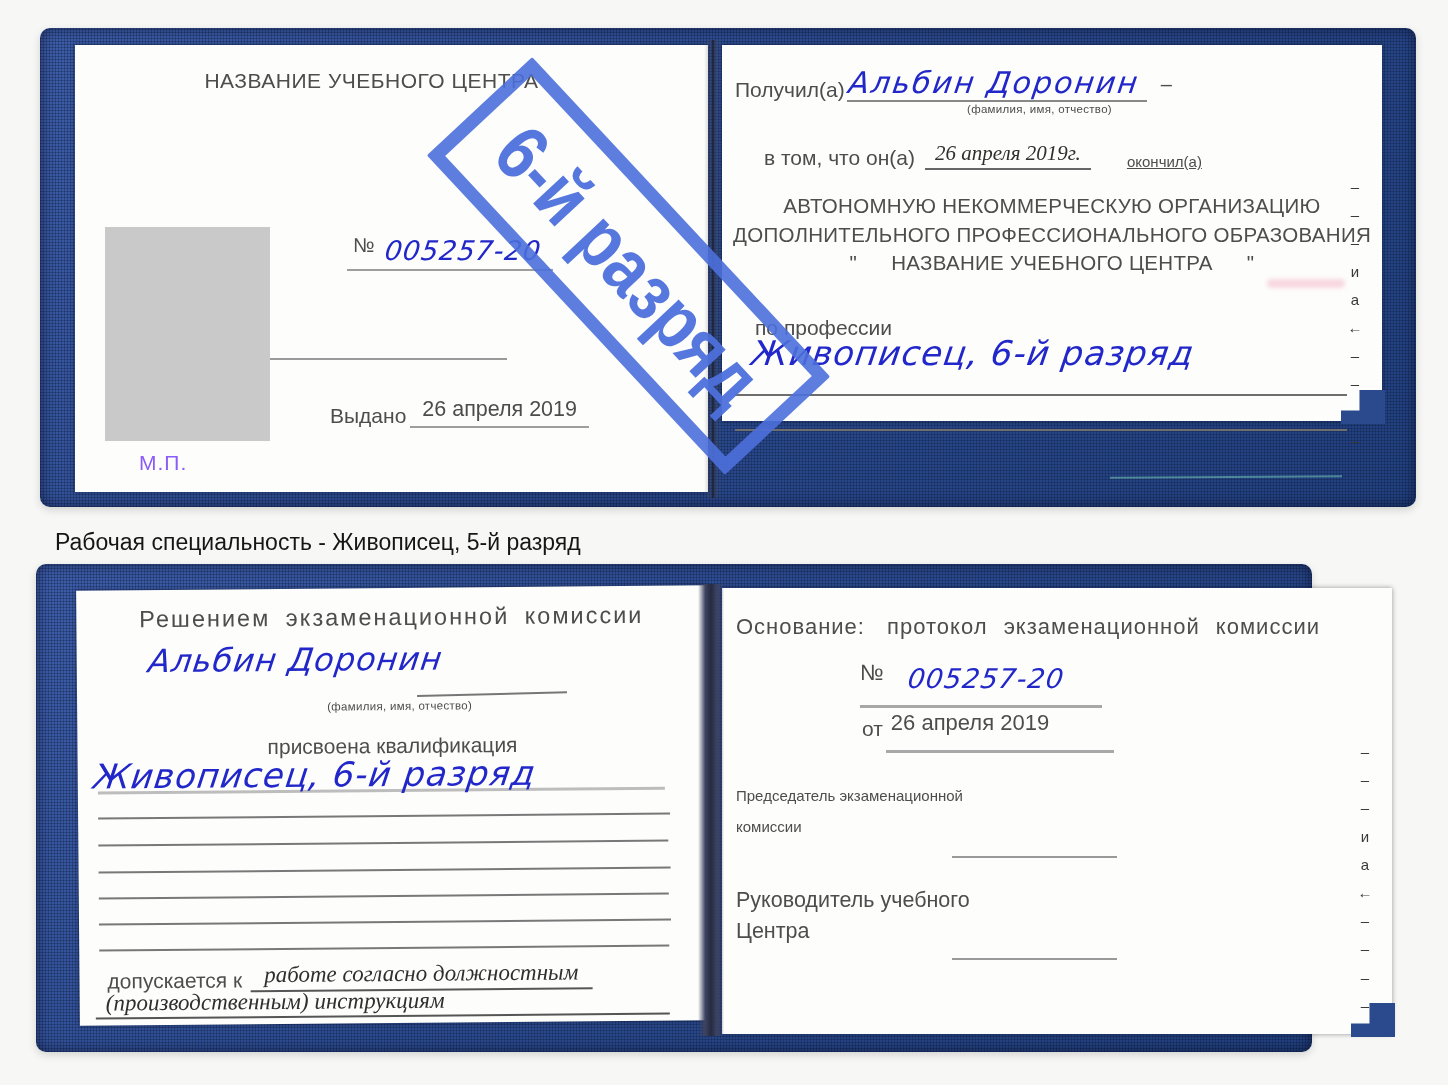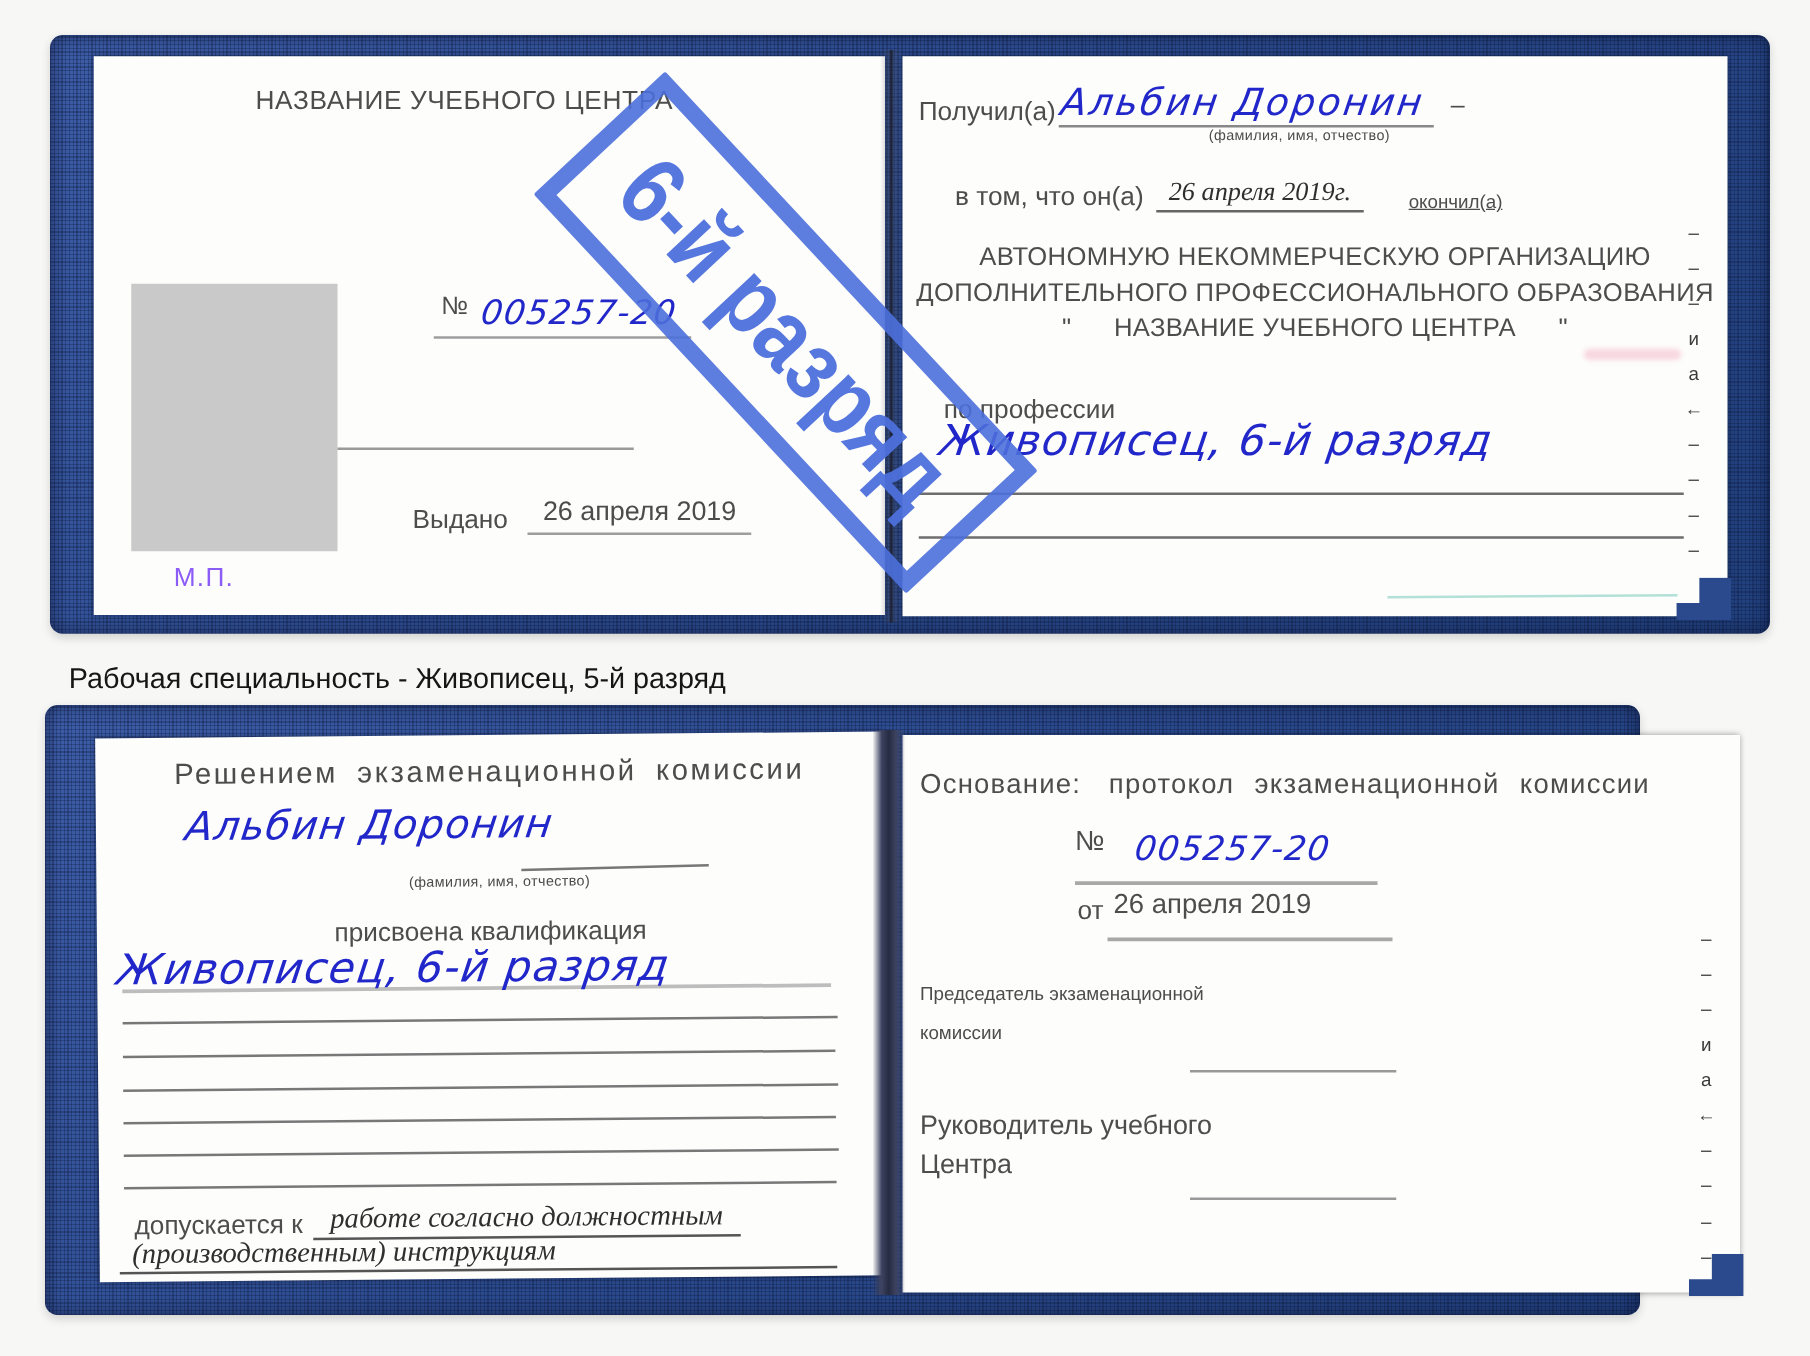--- a/index.html
+++ b/index.html
@@ -11,21 +11,21 @@
     background-image:
       repeating-linear-gradient(90deg, rgba(12,24,58,.30) 0 1px, transparent 1px 3px),
       repeating-linear-gradient(0deg, rgba(12,24,58,.30) 0 1px, transparent 1px 3px),
       linear-gradient(135deg,#3d5da8 0%, #2c4b8f 45%, #21407e 100%);
     box-shadow:inset 0 0 14px rgba(0,0,20,.55), 0 3px 8px rgba(0,0,0,.15);}
   .booklet-top{left:40px;top:28px;width:1376px;height:479px;}
   .booklet-bottom{left:36px;top:564px;width:1276px;height:488px;}
   
   .page{position:absolute;background:#fdfdfc;box-shadow:0 0 5px rgba(0,0,10,.40);z-index:1;}
   .p-tl{left:35px;top:17px;width:633px;height:447px;}
-  .p-tr{left:682px;top:17px;width:660px;height:448px;}
+  .p-tr{left:682px;top:17px;width:660px;height:376px;}
   .p-bl{left:42px;top:24px;width:630px;height:435px;transform:rotate(-.5deg);}
   .p-br{left:686px;top:24px;width:670px;height:446px;}
   .gutter{position:absolute;z-index:3;}
   .g-top{left:664px;top:12px;width:18px;height:458px;
     background:linear-gradient(90deg,transparent,rgba(70,72,85,.30) 38%,rgba(28,30,44,.92) 50%,rgba(70,72,85,.30) 62%,transparent);}
   .g-bot{left:662px;top:20px;width:26px;height:452px;
     background:linear-gradient(90deg,transparent,#3d4360 28%,#262b42 50%,#3d4360 72%,transparent);}
   .notch{position:absolute;right:-3px;bottom:-3px;width:44px;height:34px;background:#2b4a8d;
     clip-path:polygon(100% 0,100% 100%,0 100%,0 60%,42% 60%,42% 0);}
   
@@ -63,21 +63,21 @@
       <div class="abs print" style="left:0;top:24px;width:100%;text-align:center;font-size:21px;letter-spacing:.5px;transform:translateX(-20px);">НАЗВАНИЕ УЧЕБНОГО ЦЕНТРА</div>
       <div class="abs" style="left:30px;top:182px;width:165px;height:214px;background:#c9c9c9;"></div>
       <div class="abs print" style="left:64px;top:406px;font-size:21px;letter-spacing:1px;color:#8b5cf6;">М.П.</div>
       <div class="abs" style="left:175px;top:181px;width:400px;text-align:center;">
         <div style="display:inline-block;margin-top:8px;border-bottom:2.5px solid #9e9e9e;padding:0 12px 3px 6px;">
           <span class="print" style="font-size:20px;vertical-align:8px;">№</span>
           <span class="hand" style="font-size:27px;margin-left:6px;">005257-20</span>
         </div>
       </div>
       <div class="rule" style="left:195px;top:313px;width:237px;border-bottom:2px solid #9a9a9a;"></div>
-      <div class="abs frow" style="left:255px;top:352px;gap:12px;">
+      <div class="abs frow" style="left:255px;top:352px;">
         <span class="print" style="font-size:21px;">Выдано</span>
         <span style="border-bottom:2.5px solid #9e9e9e;padding:0 12px 4px;margin-left:4px;font-size:21.5px;color:#4c4c4c;">26 апреля 2019</span>
       </div>
     </div>
 
     <div class="gutter g-top"></div>
 
     <div class="page p-tr">
       <div class="abs frow" style="left:13px;top:20px;">
         <span class="print" style="font-size:21px;">Получил(а)</span>

